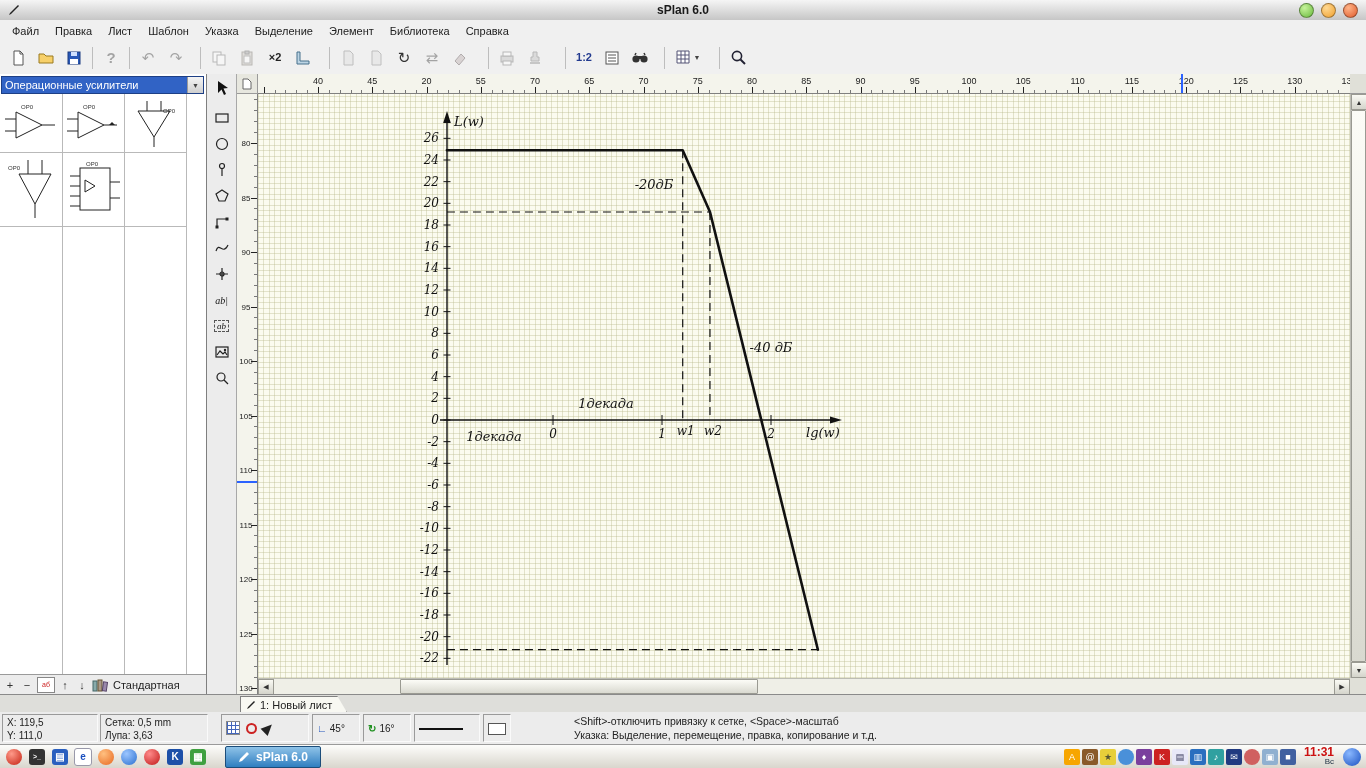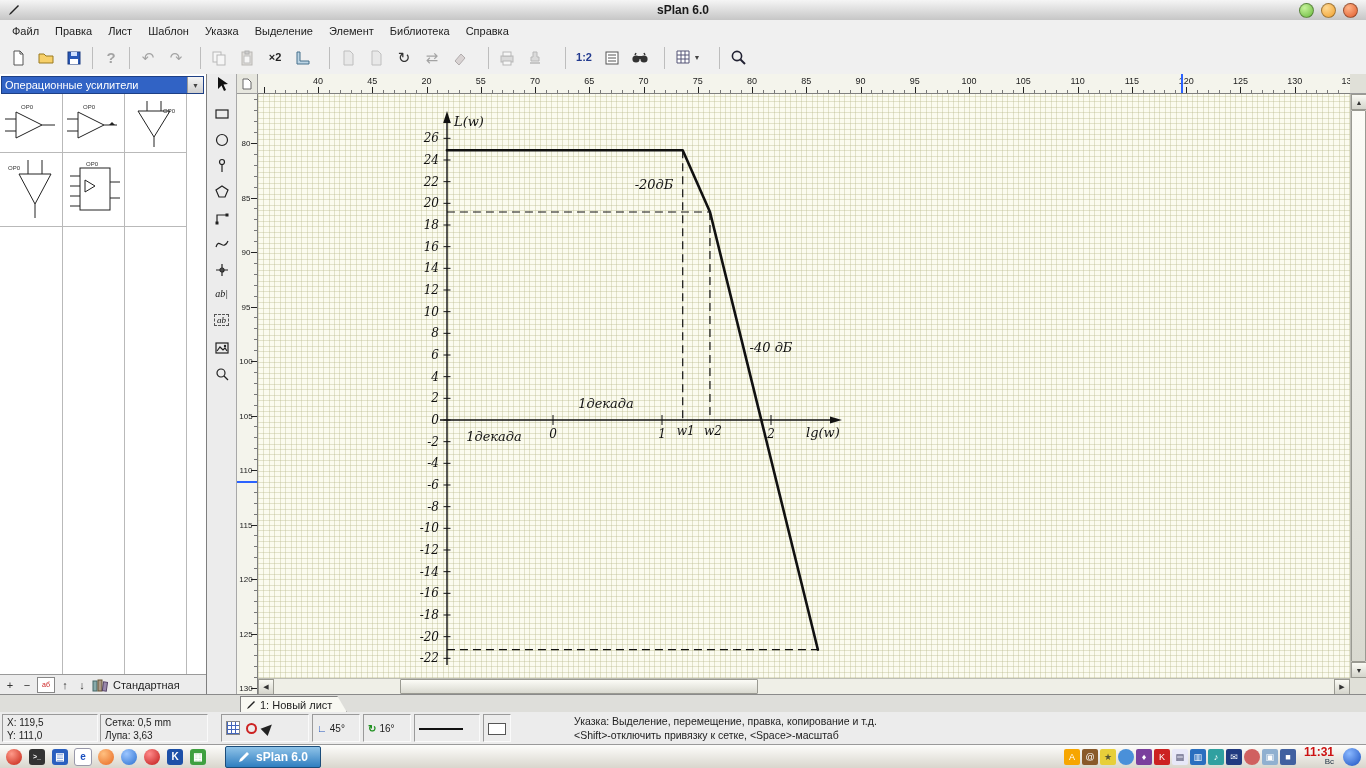--- a/index.html
+++ b/index.html
@@ -46,21 +46,21 @@
   .cs{stroke:#222;fill:none;stroke-width:1;}
   .ctext{font:6px "Liberation Sans",sans-serif;fill:#333;}
   .libfoot{position:absolute;left:0;right:0;bottom:0;height:20px;background:#ececec;border-top:1px solid #9a9a9a;
     display:flex;align-items:center;gap:3px;padding:0 3px;box-sizing:border-box;}
   .fbtn{width:14px;height:14px;display:flex;align-items:center;justify-content:center;font-size:11px;color:#333;}
   .fbtn.tiny{border:1px solid #888;background:#fff;font-size:7px;color:#c22;width:16px;}
   .libfoot-label{margin-left:2px;font-size:11px;}
 
   
   .palette{position:absolute;left:207px;top:74px;width:30px;height:620px;background:#ececec;border-right:1px solid #a8a8a8;box-sizing:border-box;}
-  .ptool{width:24px;height:24px;margin:2px auto 1px auto;display:flex;align-items:flex-start;justify-content:center;}
+  .ptool{width:24px;height:24px;margin:2px auto 1px auto;display:flex;align-items:center;justify-content:center;}
   .ptool svg{display:block;}
   .ps{stroke:#222;fill:none;stroke-width:1.2;}
   .ptext{font:italic 10px "Liberation Serif",serif;color:#111;}
   .pbox{border:1px dashed #555;padding:0 2px;font:italic 9px "Liberation Serif",serif;color:#111;}
 
   
   .canvas-area{position:absolute;left:237px;top:74px;right:0;height:620px;background:#ececec;}
   .corner-tl{position:absolute;left:0;top:0;width:21px;height:20px;background:#e7e7df;border-right:1px solid #9a9a9a;border-bottom:1px solid #9a9a9a;box-sizing:border-box;display:flex;align-items:center;justify-content:center;}
   .corner-tr{position:absolute;right:0;top:0;width:16px;height:20px;background:#e0e0d8;border-bottom:1px solid #9a9a9a;box-sizing:border-box;}
   .hruler{position:absolute;left:21px;top:0;right:16px;height:20px;background:#f4f4ec;border-bottom:1px solid #808080;overflow:hidden;box-sizing:border-box;}
@@ -731,22 +731,22 @@
     <div class="sbox" style="left:363px;width:48px;padding-top:7px;">
       <span class="rot-glyph">↻</span><span>16°</span>
     </div>
     <div class="sbox" style="left:414px;width:66px;">
       <span class="line-sample"></span>
     </div>
     <div class="sbox" style="left:483px;width:28px;">
       <span class="fill-sample"></span>
     </div>
     <div class="hintbox">
+      <div>&lt;Shift&gt;-отключить привязку к сетке, &lt;Space&gt;-масштаб</div>
       <div>Указка: Выделение, перемещение, правка, копирование и т.д.</div>
-      <div>&lt;Shift&gt;-отключить привязку к сетке, &lt;Space&gt;-масштаб</div>
     </div>
   </div>
 
   <div class="taskbar">
     <div class="lch">
         <span class="orb" style="background:radial-gradient(circle at 35% 30%,#ff9a8a,#c42010);"></span>
       </div>
     <div class="lch">
         <span class="sqr" style="background:#333;font-size:7px;">&gt;_</span>
       </div>

